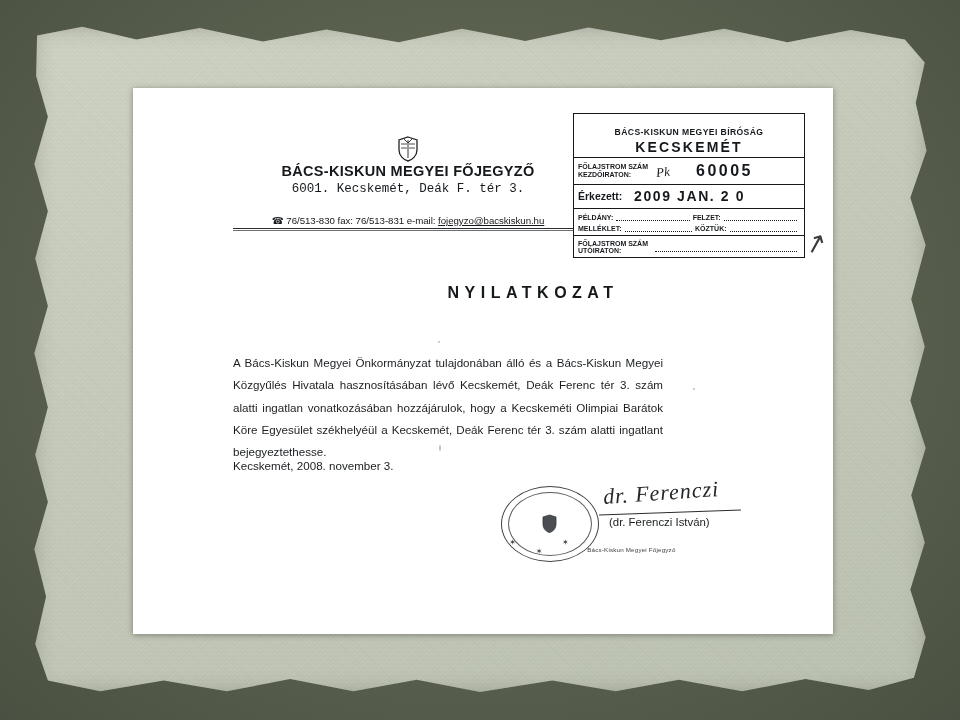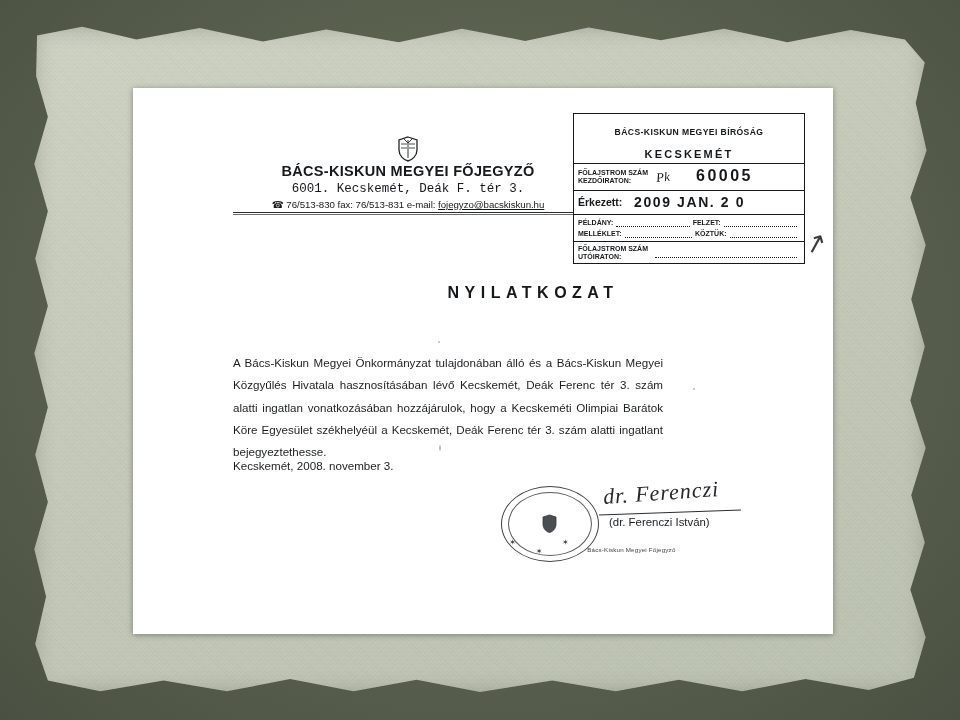--- a/index.html
+++ b/index.html
@@ -87,21 +87,21 @@
     font-family: "Liberation Sans", sans-serif;
   }
   #office-address {
     font-size: 12.5px;
     line-height: 1.3;
     margin-top: 1px;
     font-family: Liberation Mono, monospace;
   }
   #office-contact {
     font-size: 9.7px;
-    margin-top: 2px;
+    margin-top: 18px;
     letter-spacing: -0.05px;
     white-space: nowrap;
   }
   #office-contact .mail {
     text-decoration: underline;
   }
   #letterhead-rule {
     margin-top: 2px;
     border-top: 1px solid #2a2d30;
     width: 100%;
@@ -133,23 +133,23 @@
   #stamp-court-name {
     text-align: center;
     font-weight: bold;
     font-size: 8.6px;
     letter-spacing: 0.4px;
     margin-top: 12px;
   }
   #stamp-city {
     text-align: center;
     font-weight: bold;
-    font-size: 11px;
+    font-size: 14px;
     letter-spacing: 2.2px;
-    margin-top: 10px;
+    margin-top: 1px;
   }
   #stamp-regnum-row {
     display: flex;
     align-items: center;
     min-height: 22px;
   }
   #stamp-regnum-label {
     font-size: 7px;
     line-height: 1.1;
     width: 78px;

